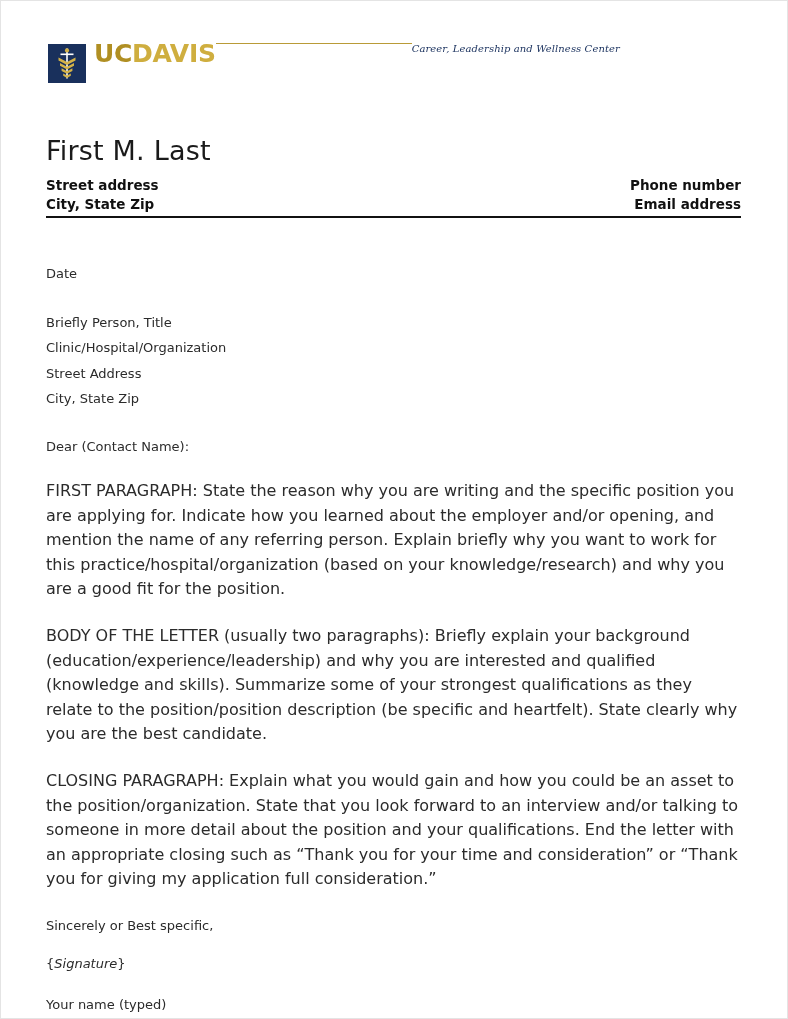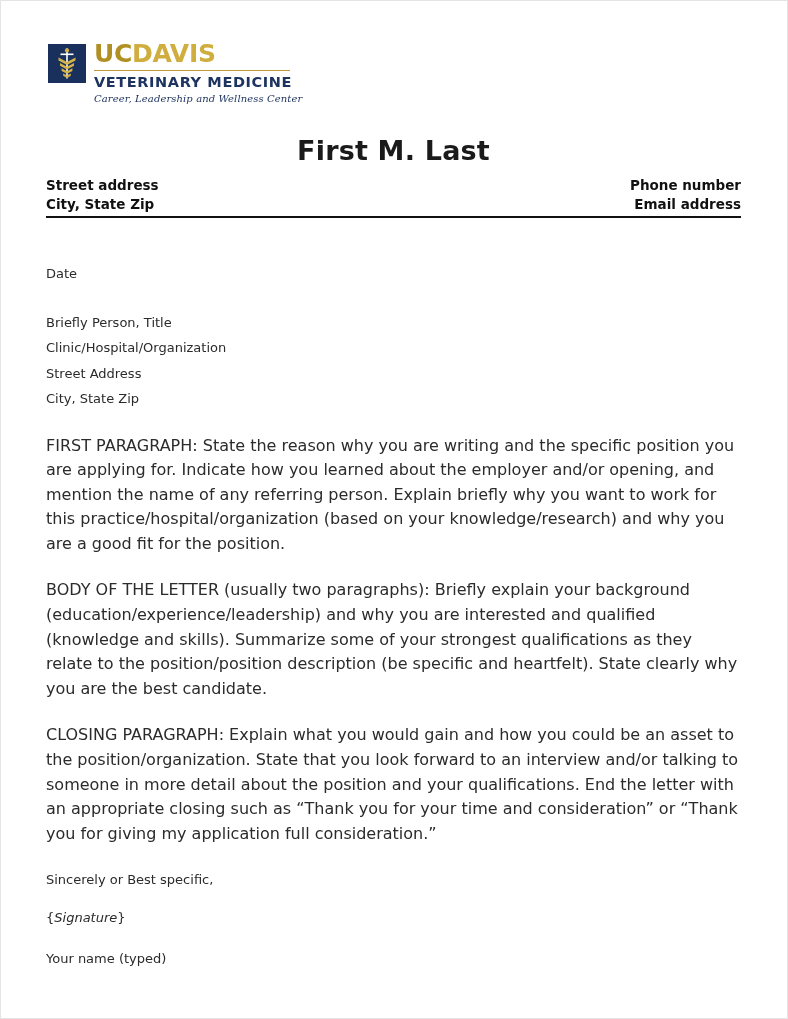--- a/index.html
+++ b/index.html
@@ -35,21 +35,21 @@
     background: #19305c;
     margin-right: 8px;
     margin-top: 3px;
     flex: none;
     position: relative;
   }
   .logo-emblem svg { display: block; }
 
   .logo-words {
     display: flex;
-    flex-direction: column;
+    flex-direction: row;
     line-height: 1;
   }
   .logo-uc-davis {
     font-family: "DejaVu Sans", sans-serif;
     font-size: 25px;
     letter-spacing: -0.3px;
     line-height: 1.0;
     white-space: nowrap;
     padding-bottom: 2px;
   }
@@ -85,24 +85,23 @@
     margin-top: 3px;
     letter-spacing: 0.1px;
   }
 
   
   .doc-name {
     position: absolute;
     left: 45px;
     right: 46px;
     top: 134px;
-    text-align: center;
     font-family: "DejaVu Sans", sans-serif;
     font-size: 27px;
-    font-weight: bold;
+    font-weight: normal;
     color: #1a1a1a;
     letter-spacing: 0.2px;
   }
 
   
   .contact-header {
     position: absolute;
     left: 45px;
     right: 46px;
     top: 175px;
@@ -169,21 +168,20 @@
         <path d="M10.5 13.5 L19 18 L27.5 13.5 L27.5 16.5 L19 21 L10.5 16.5 Z" fill="#d4b247"></path>
         <path d="M12 19 L19 22.7 L26 19 L26 21.8 L19 25.5 L12 21.8 Z" fill="#d4b247"></path>
         <path d="M13.6 24.3 L19 27.2 L24.4 24.3 L24.4 26.9 L19 29.8 L13.6 26.9 Z" fill="#d4b247"></path>
         <path d="M15.2 29.4 L19 31.5 L22.8 29.4 L22.8 31.8 L19 33.9 L15.2 31.8 Z" fill="#d4b247"></path>
         <circle cx="19" cy="6.4" r="2.1" fill="#d4b247"></circle>
       </svg>
     </div>
     <div class="logo-words">
       <div class="logo-uc-davis"><span class="logo-uc">UC</span><span class="logo-davis">DAVIS</span></div>
       <div class="logo-rule"></div>
-      <div class="logo-dept">VETERINARY MEDICINE</div>
       <div class="logo-center">Career, Leadership and Wellness Center</div>
     </div>
   </div>
 
   <div class="doc-name">First M. Last</div>
 
   <div class="contact-header">
     <div class="contact-row">
       <span>Street address</span>
       <span>Phone number</span>
@@ -201,20 +199,23 @@
       <div class="letter-line">Date</div>
     </div>
 
     <div class="block-recipient">
       <div class="letter-line">Briefly Person, Title</div>
       <div class="letter-line">Clinic/Hospital/Organization</div>
       <div class="letter-line">Street Address</div>
       <div class="letter-line">City, State Zip</div>
     </div>
 
+    <div class="block-salutation">
+      <div class="letter-line">Dear (Contact Name):</div>
+    </div>
 
     <p class="para">FIRST PARAGRAPH: State the reason why you are writing and the specific position you are applying for. Indicate how you learned about the employer and/or opening, and mention the name of any referring person. Explain briefly why you want to work for this practice/hospital/organization (based on your knowledge/research) and why you are a good fit for the position.</p>
     <p class="para">BODY OF THE LETTER (usually two paragraphs): Briefly explain your background (education/experience/leadership) and why you are interested and qualified (knowledge and skills). Summarize some of your strongest qualifications as they relate to the position/position description (be specific and heartfelt). State clearly why you are the best candidate.</p>
     <p class="para">CLOSING PARAGRAPH: Explain what you would gain and how you could be an asset to the position/organization. State that you look forward to an interview and/or talking to someone in more detail about the position and your qualifications. End the letter with an appropriate closing such as “Thank you for your time and consideration” or “Thank you for giving my application full consideration.”</p>
 
     <div class="closing-block">
       <div class="letter-line">Sincerely or Best specific,</div>
       <div class="letter-line sig-line"><span>{</span><i>Signature</i><span>}</span></div>
       <div class="letter-line typed-name">Your name (typed)</div>
     </div>

